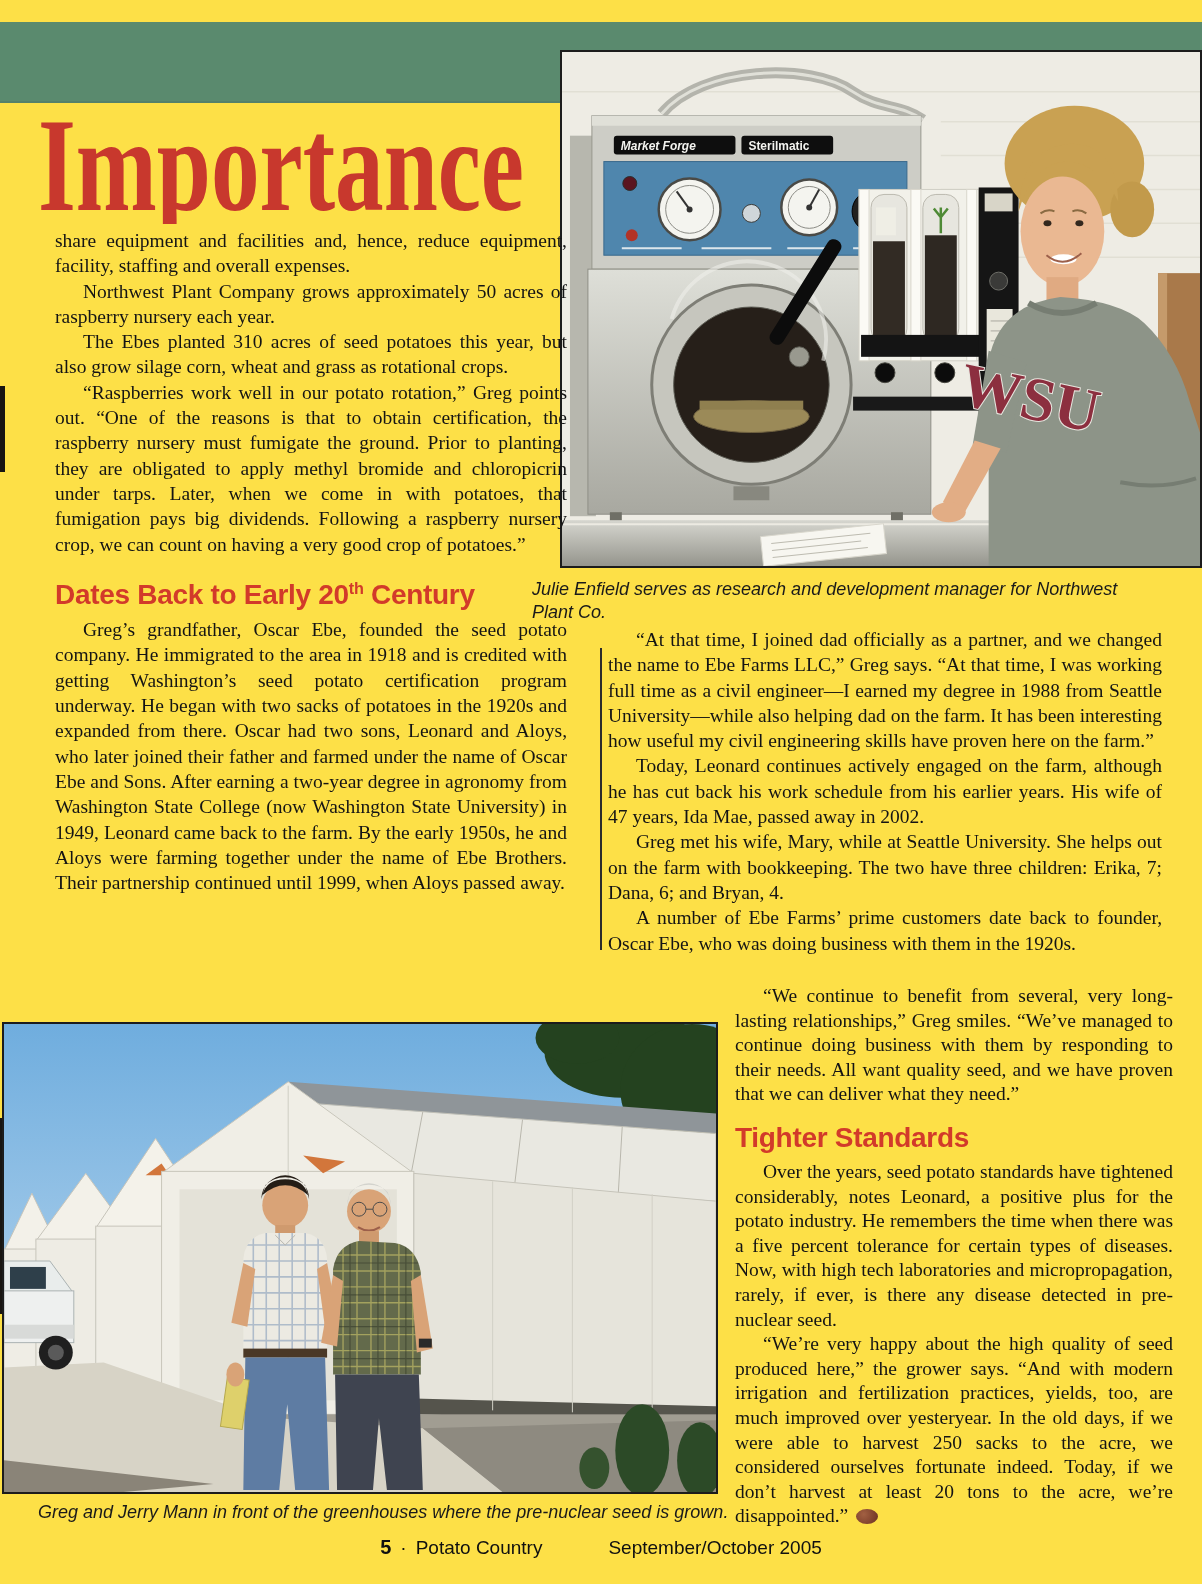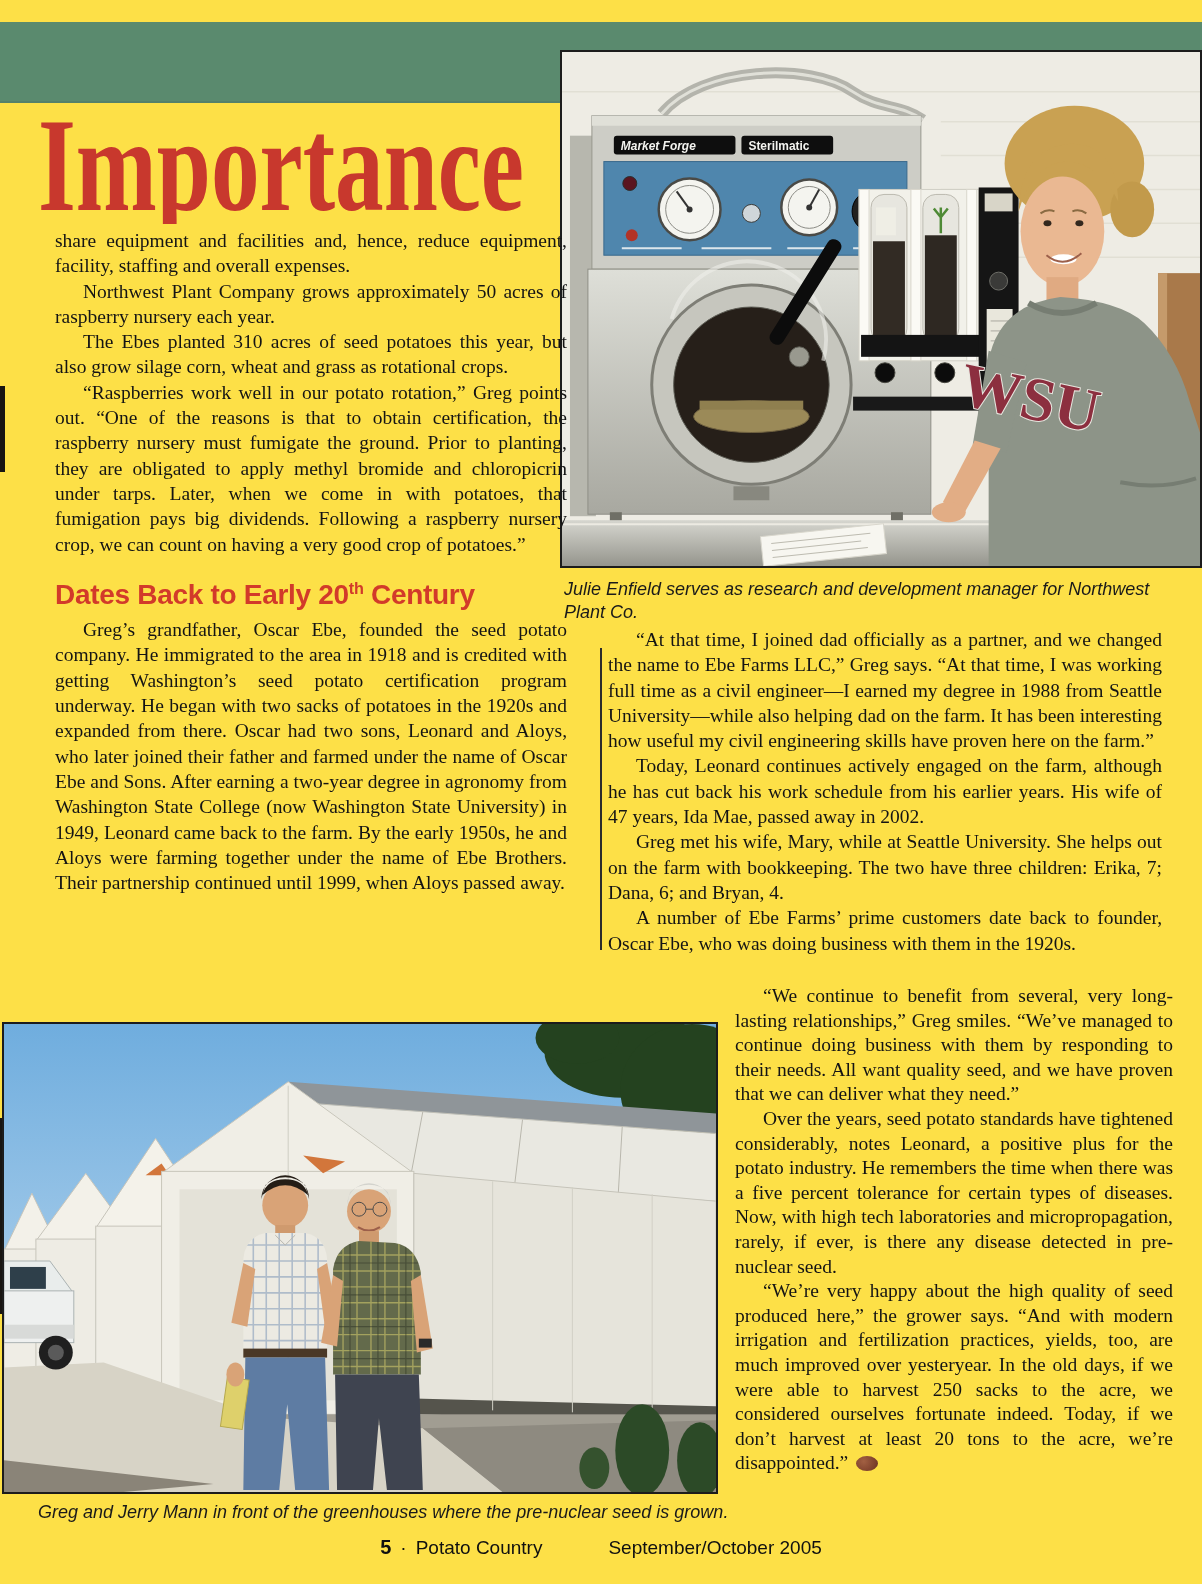--- a/index.html
+++ b/index.html
@@ -12,21 +12,21 @@
   .edge-artifact{position:absolute;left:0;width:5px;background:#181511;}
   .edge1{top:386px;height:86px;}
   .edge2{top:1118px;height:196px;}
 
   figure.photo{position:absolute;margin:0;padding:0;border:2px solid #1c1c1c;box-sizing:border-box;background:#ddd;overflow:hidden;}
   .photo1{left:560px;top:50px;width:642px;height:518px;}
   .photo2{left:2px;top:1022px;width:716px;height:472px;}
   figure.photo svg{display:block;width:100%;height:100%;}
 
   .caption{position:absolute;font:italic 18px/23px "Liberation Sans",sans-serif;color:#1a1a1a;}
-  .cap1{left:564px;top:578px;width:600px;}
+  .cap1{left:532px;top:578px;width:600px;}
   .cap2{left:38px;top:1501px;width:690px;white-space:nowrap;}
 
   .col{position:absolute;font-family:"Liberation Serif",serif;font-size:19.5px;line-height:25.3px;color:#141414;text-align:justify;}
   .col p{margin:0;text-indent:28px;}
   .col p.noindent{text-indent:0;}
   .col-left{left:55px;top:228px;width:512px;}
   .col-right{left:608px;top:627px;width:554px;}
   .col-narrow{left:735px;top:984px;width:438px;line-height:24.6px;}
 
   .redhead{font-family:"Liberation Sans",sans-serif;font-weight:bold;font-size:28px;line-height:28px;color:#d23a2a;letter-spacing:-0.3px;margin:17px 0 8px 0;text-align:left;text-indent:0;}
@@ -213,20 +213,21 @@
 
   <div class="col col-right">
     <p>“At that time, I joined dad officially as a partner, and we changed the name to Ebe Farms LLC,” Greg says. “At that time, I was working full time as a civil engineer—I earned my degree in 1988 from Seattle University—while also helping dad on the farm. It has been interesting how useful my civil engineering skills have proven here on the farm.”</p>
     <p>Today, Leonard continues actively engaged on the farm, although he has cut back his work schedule from his earlier years. His wife of 47 years, Ida Mae, passed away in 2002.</p>
     <p>Greg met his wife, Mary, while at Seattle University. She helps out on the farm with bookkeeping. The two have three children: Erika, 7; Dana, 6; and Bryan, 4.</p>
     <p>A number of Ebe Farms’ prime customers date back to founder, Oscar Ebe, who was doing business with them in the 1920s.</p>
   </div>
 
   <div class="col col-narrow">
     <p>“We continue to benefit from several, very long-lasting relationships,” Greg smiles. “We’ve managed to continue doing business with them by responding to their needs. All want quality seed, and we have proven that we can deliver what they need.”</p>
+    <h2 class="redhead">Tighter Standards</h2>
     <p>Over the years, seed potato standards have tightened considerably, notes Leonard, a positive plus for the potato industry. He remembers the time when there was a five percent tolerance for certain types of diseases. Now, with high tech laboratories and micropropagation, rarely, if ever, is there any disease detected in pre-nuclear seed.</p>
     <p><span>“We’re very happy about the high quality of seed produced here,” the grower says. “And with modern irrigation and fertilization practices, yields, too, are much improved over yesteryear. In the old days, if we were able to harvest 250 sacks to the acre, we considered ourselves fortunate indeed. Today, if we don’t harvest at least 20 tons to the acre, we’re disappointed.”</span><span class="potato-mark"></span></p>
   </div>
 
   <figure class="photo photo2">
     <svg viewBox="0 0 714 470" preserveAspectRatio="none">
       <defs>
         <linearGradient id="skyg" x1="0" y1="0" x2="0" y2="1">
           <stop offset="0" stop-color="#6fadde"></stop>
             <stop offset="0.7" stop-color="#a8cdea"></stop>

